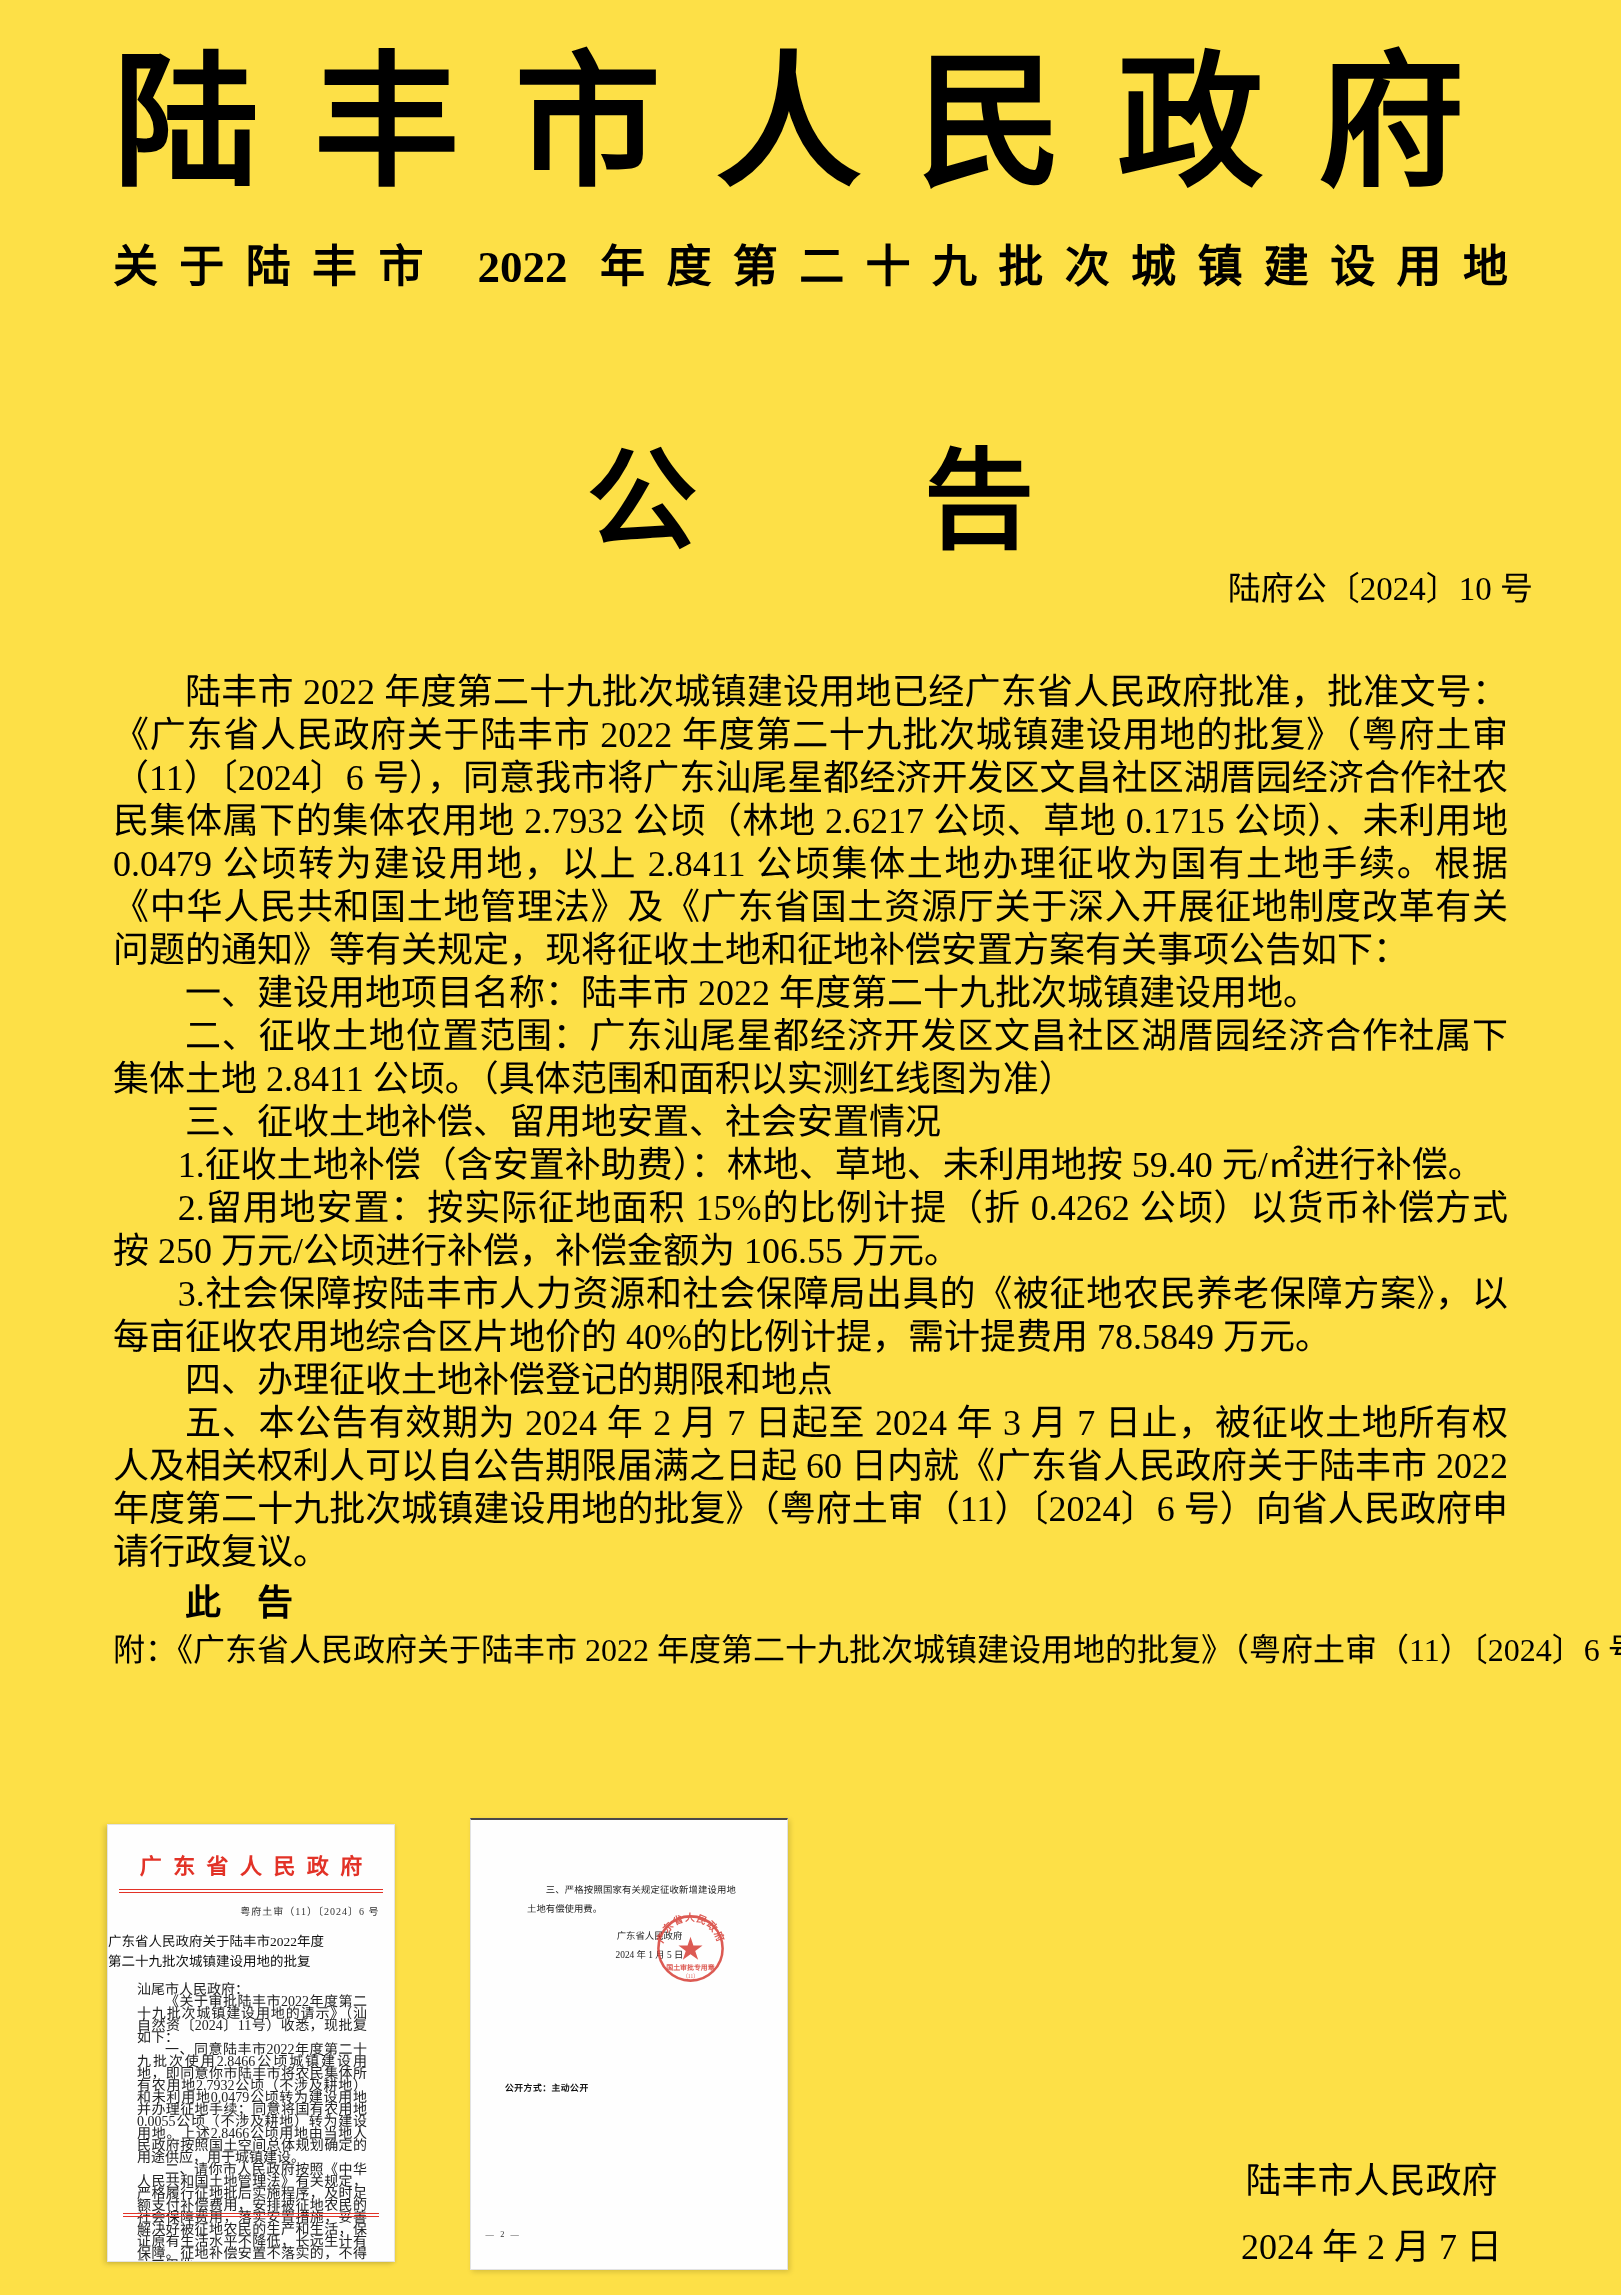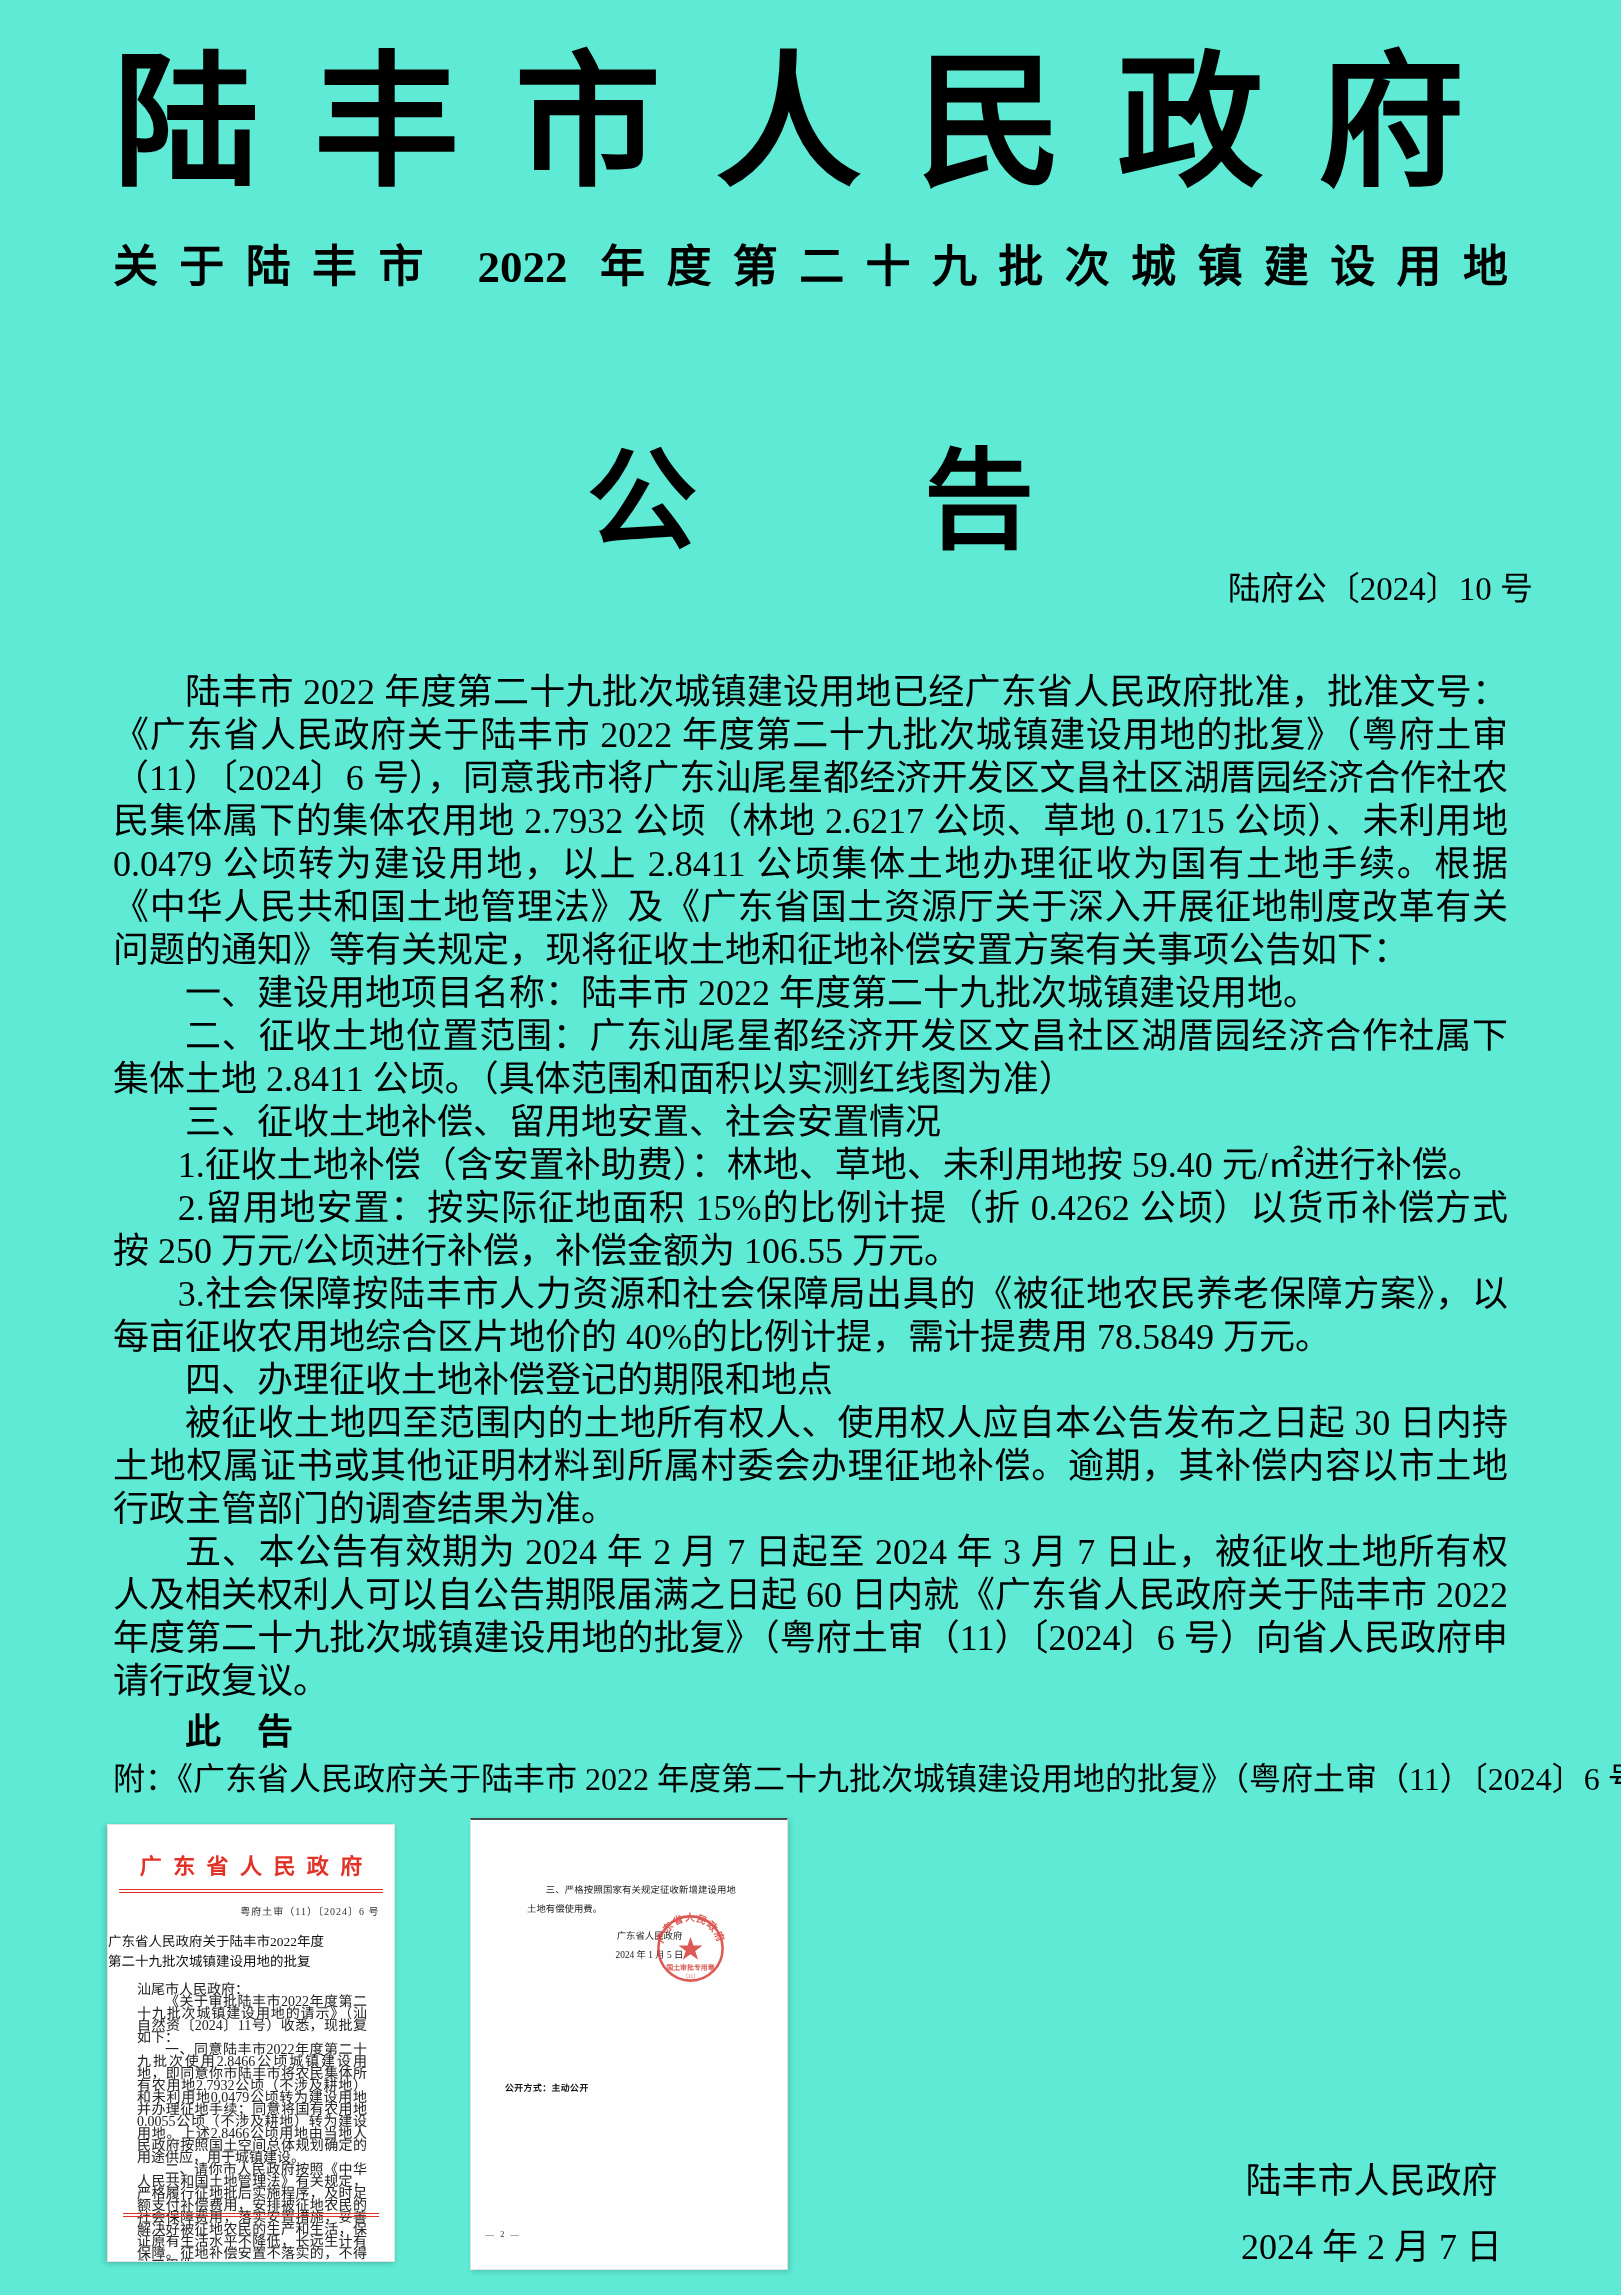--- a/index.html
+++ b/index.html
@@ -2,21 +2,21 @@
 <html lang="zh-CN" style="font-size:8.3px"><head>
 <meta charset="utf-8">
 <style>
   html,body{margin:0;padding:0;}
   body{
     width:1621px;height:2295px;background:#ffffff;
     font-family:"Liberation Serif","DejaVu Serif",serif;
     color:#000;
     -webkit-font-smoothing:antialiased;
   }
-  .page{position:relative;width:1621px;height:2295px;overflow:hidden;background:#5eead4;}
+  .page{position:relative;width:1621px;height:2295px;overflow:hidden;background:#fde047;}
 
   
   .main-title{
     position:absolute;left:113px;right:113px;top:44px;
     font-size:146px;font-weight:bold;line-height:1.1;
     text-align:justify;text-align-last:justify;letter-spacing:0.30em;
     white-space:nowrap;
   }
   .subtitle1{
     position:absolute;left:113px;right:113px;top:235px;
@@ -149,21 +149,20 @@
 
   <div class="body-text">
     <p>陆丰市 2022 年度第二十九批次城镇建设用地已经广东省人民政府批准，批准文号：《广东省人民政府关于陆丰市 2022 年度第二十九批次城镇建设用地的批复》（粤府土审（11）〔2024〕6 号），同意我市将广东汕尾星都经济开发区文昌社区湖厝园经济合作社农民集体属下的集体农用地 2.7932 公顷（林地 2.6217 公顷、草地 0.1715 公顷）、未利用地 0.0479 公顷转为建设用地，以上 2.8411 公顷集体土地办理征收为国有土地手续。根据《中华人民共和国土地管理法》及《广东省国土资源厅关于深入开展征地制度改革有关问题的通知》等有关规定，现将征收土地和征地补偿安置方案有关事项公告如下：</p>
     <p>一、建设用地项目名称：陆丰市 2022 年度第二十九批次城镇建设用地。</p>
     <p>二、征收土地位置范围：广东汕尾星都经济开发区文昌社区湖厝园经济合作社属下集体土地 2.8411 公顷。（具体范围和面积以实测红线图为准）</p>
     <p>三、征收土地补偿、留用地安置、社会安置情况</p>
     <p class="num">1.征收土地补偿（含安置补助费）：林地、草地、未利用地按 59.40 元/㎡进行补偿。</p>
     <p class="num">2.留用地安置：按实际征地面积 15%的比例计提（折 0.4262 公顷）以货币补偿方式按 250 万元/公顷进行补偿，补偿金额为 106.55 万元。</p>
     <p class="num">3.社会保障按陆丰市人力资源和社会保障局出具的《被征地农民养老保障方案》，以每亩征收农用地综合区片地价的 40%的比例计提，需计提费用 78.5849 万元。</p>
     <p>四、办理征收土地补偿登记的期限和地点</p>
-    <p>被征收土地四至范围内的土地所有权人、使用权人应自本公告发布之日起 30 日内持土地权属证书或其他证明材料到所属村委会办理征地补偿。逾期，其补偿内容以市土地行政主管部门的调查结果为准。</p>
     <p>五、本公告有效期为 2024 年 2 月 7 日起至 2024 年 3 月 7 日止，被征收土地所有权人及相关权利人可以自公告期限届满之日起 60 日内就《广东省人民政府关于陆丰市 2022 年度第二十九批次城镇建设用地的批复》（粤府土审（11）〔2024〕6 号）向省人民政府申请行政复议。</p>
     <p class="closing">此　告</p>
     <p class="attach">附：《广东省人民政府关于陆丰市 2022 年度第二十九批次城镇建设用地的批复》（粤府土审（11）〔2024〕6 号）</p>
   </div>
 
   <div class="thumb thumb1">
     <div class="t1-red-title">广东省人民政府</div>
     <div class="t1-rule"></div>
     <div class="t1-docnum">粤府土审（11）〔2024〕6 号</div>
     <div class="t1-title">

